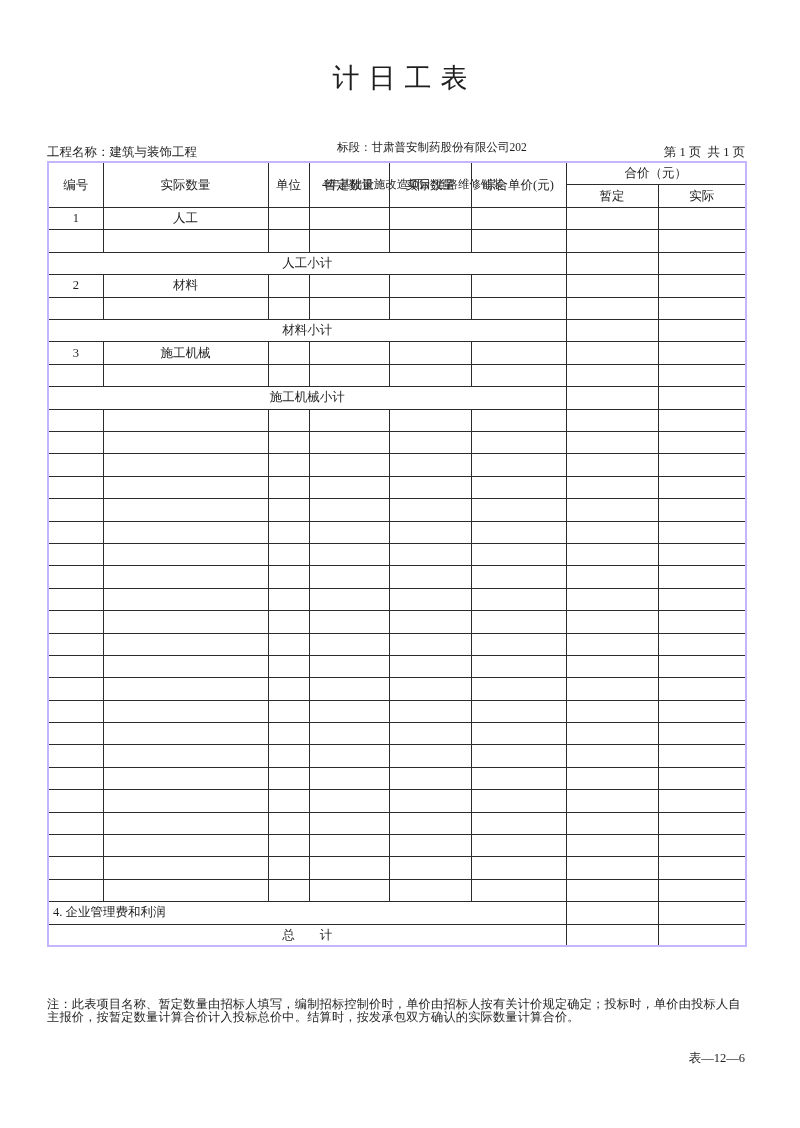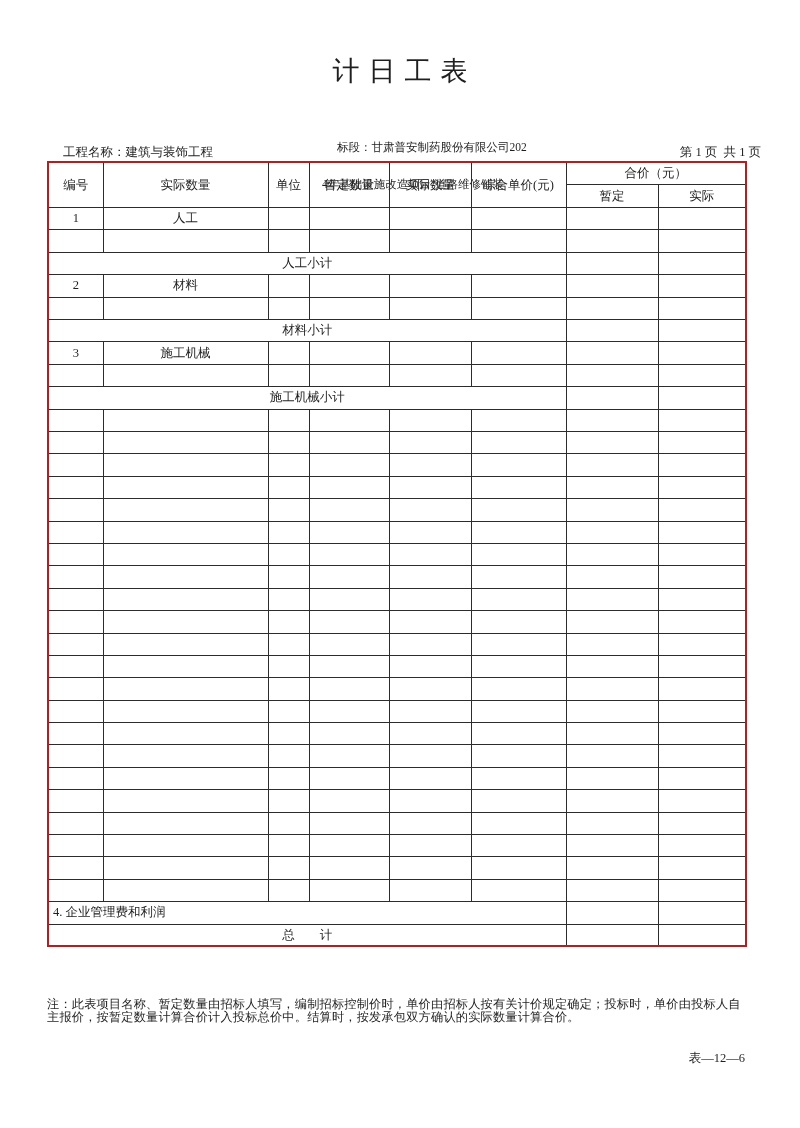--- a/index.html
+++ b/index.html
@@ -8,21 +8,21 @@
     width: 800px; height: 1128px;
     position: relative;
     font-family: "Liberation Serif", "DejaVu Serif", serif;
     color: #1f1f1f;
     overflow: hidden;
   }
   .page { position: absolute; inset: 0; background: #ffffff; }
 
   .doc-title {
     position: absolute;
-    top: 53px; left: 0; width: 100%;
+    top: 60px; left: 0; width: 100%;
     text-align: center;
     font-size: 27px;
     font-weight: 500;
     letter-spacing: 9px;
     text-indent: 9px; 
     white-space: pre;
   }
 
   .bid-section {
     position: absolute;
@@ -34,30 +34,29 @@
   .bid-section .line1 { margin-left: 15px; }
 
   .meta-row {
     position: absolute;
     top: 144px; left: 47px; width: 698px;
     display: flex;
     justify-content: space-between;
     align-items: flex-start;
     font-size: 12.5px;
     white-space: pre;
-    margin-left: 16px;
   }
 
   table.daywork {
     position: absolute;
     top: 161px; left: 47px;
     width: 698px;
     border-collapse: collapse;
     table-layout: fixed;
-    border: 2px solid #b91c1c;
+    border: 2px solid #c4b5fd;
   }
   table.daywork th, table.daywork td {
     border: 1px solid #2c2c2c;
     font-size: 12.5px;
     font-weight: normal;
     text-align: center;
     vertical-align: middle;
     padding: 0 2px;
     height: 22.4px;
     overflow: hidden;

